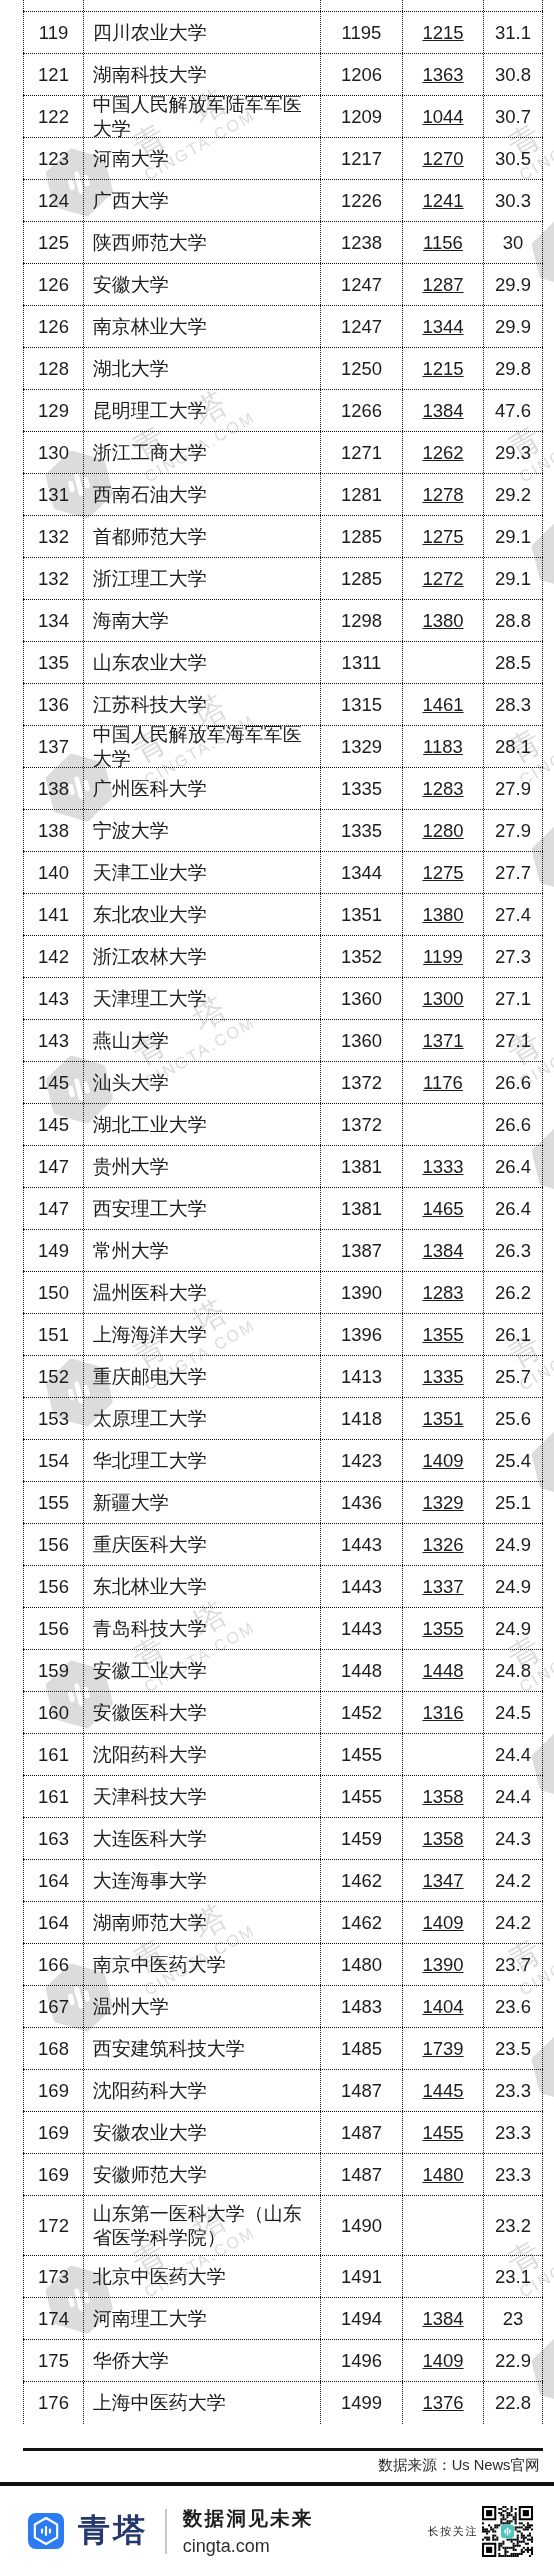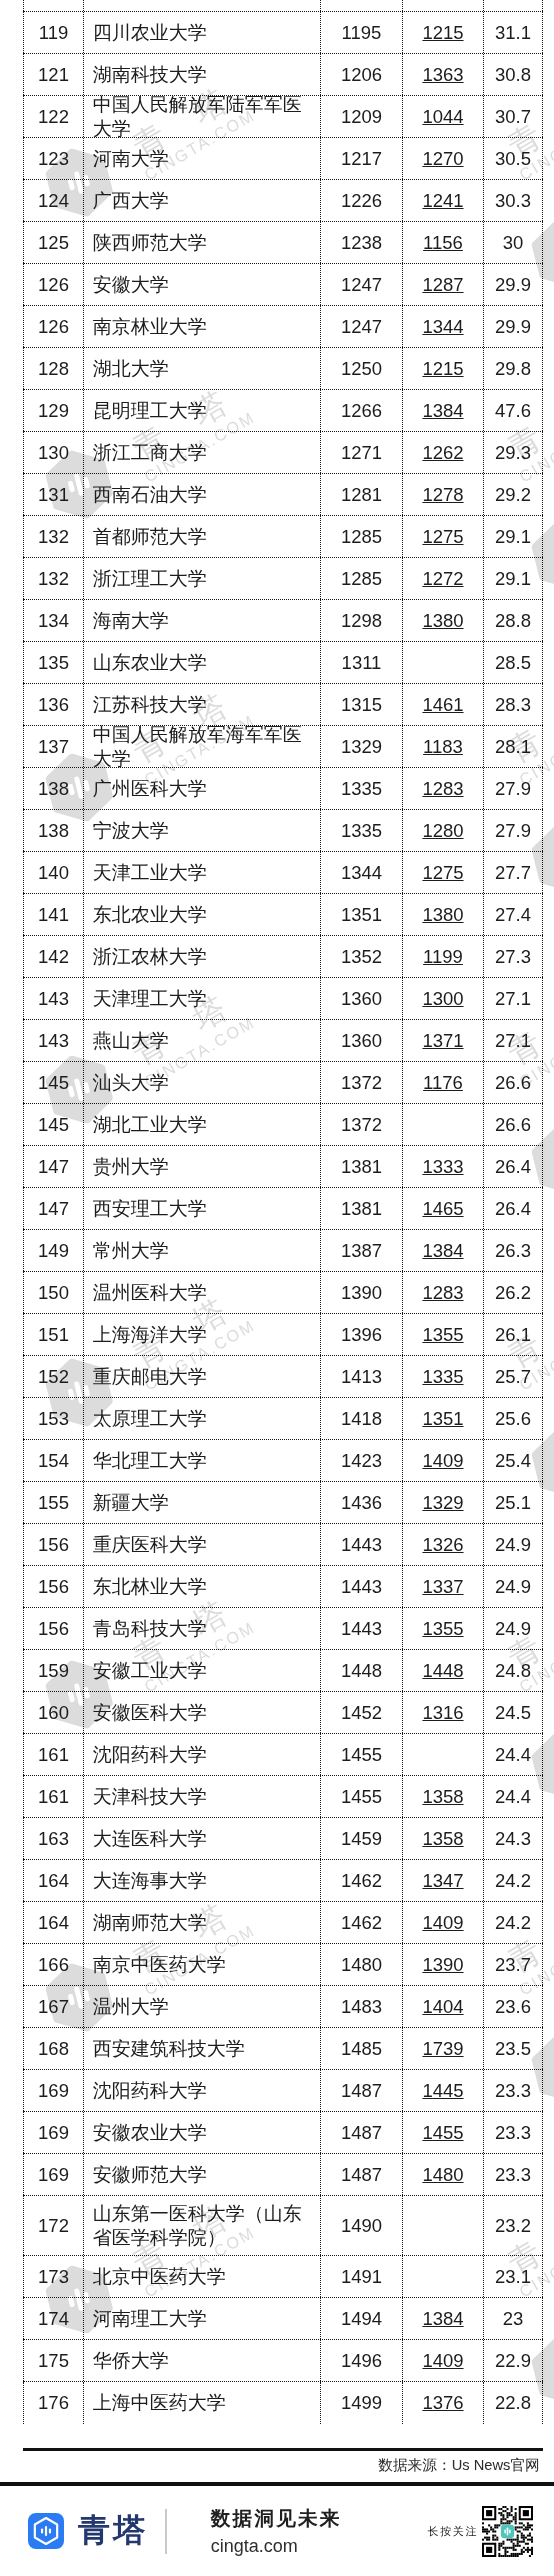--- a/index.html
+++ b/index.html
@@ -34,21 +34,21 @@
   .c-v2{width:81px;text-decoration:underline;}
   .c-score{flex:1;}
   .table-bottom{position:absolute; left:23px; top:2448px; width:520px; height:2.7px; background:#111; z-index:1;}
   
   .source-note{position:absolute; top:2456px; right:15.2px; font-size:14.7px; color:#2a2a2a; z-index:1;}
   .page-divider{position:absolute; top:2482px; left:0; width:555px; height:3.8px; background:#111; z-index:1;}
   .footer{position:absolute; left:0; top:2486px; width:555px; height:90px; display:flex; align-items:center; z-index:1;}
   .logo-badge{width:36px; height:36px; margin-left:28px; flex:0 0 auto;}
   .brand-cn{font-size:32px; font-weight:bold; color:var(--brand_navy); margin-left:14px; letter-spacing:3.3px; white-space:nowrap;}
   .v-div{width:1.6px; height:45px; background:var(--divider_gray); margin:0 16.3px; flex:0 0 auto;}
-  .slogan-block{display:flex; flex-direction:column; justify-content:center;margin-left:28px;}
+  .slogan-block{display:flex; flex-direction:column; justify-content:center;}
   .slogan{font-size:19.6px; font-weight:bold; color:#1f1f1f; letter-spacing:2.2px;}
   .website{font-size:18px; color:#2e2e2e; margin-top:4.4px;}
   .f-spacer{flex:1;}
   .follow-text{font-size:11px; color:#1f1f1f; margin-right:4px; letter-spacing:1.6px; white-space:nowrap;}
   .qr-box{width:51px; height:51px; margin-right:22px; flex:0 0 auto;}
 </style>
 </head>
 <body>
 
 <div class="canvas">

